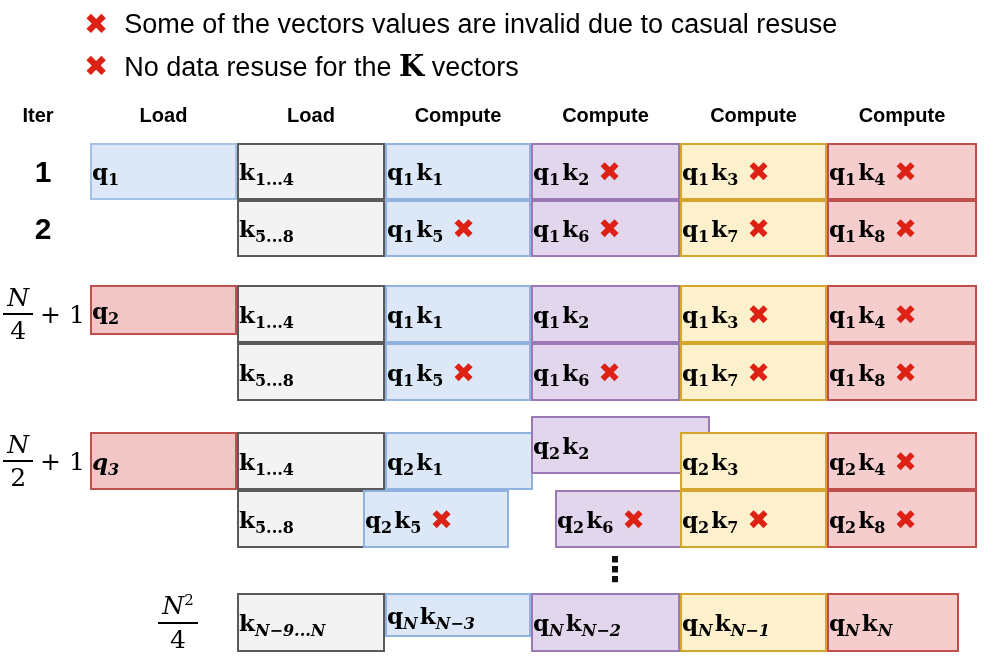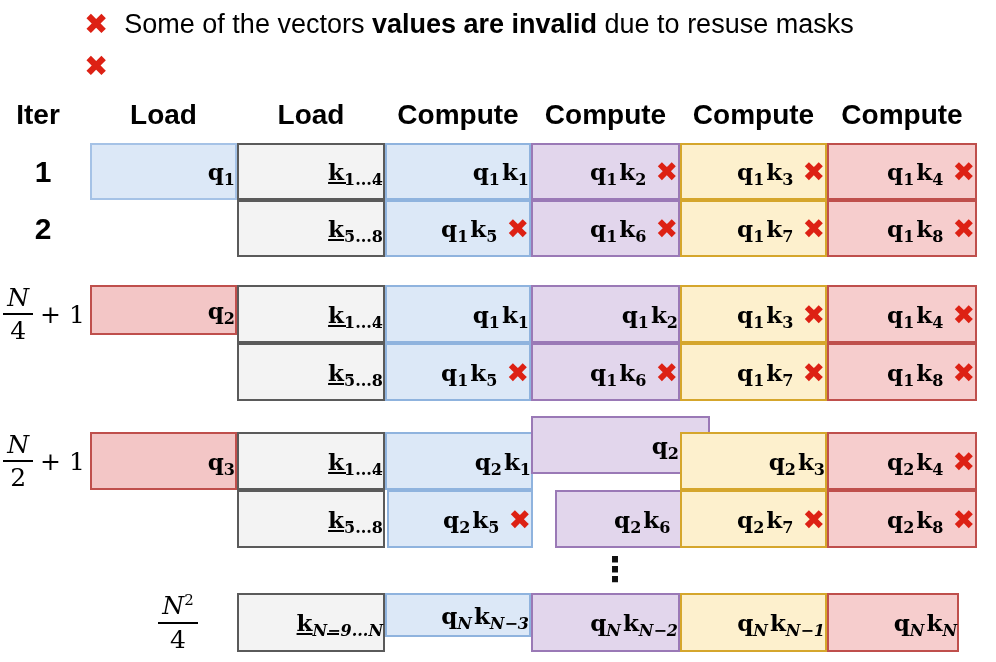--- a/index.html
+++ b/index.html
@@ -4,33 +4,33 @@
 <style>
   html,body{margin:0;padding:0;background:#ffffff;}
   .canvas{position:relative;width:996px;height:662px;background:#fff;overflow:hidden;
           font-family:"Liberation Sans",sans-serif;color:#000;}
 
   
   .note-line{position:absolute;left:84px;height:36px;display:flex;align-items:center;}
   .note-icon{font-family:"DejaVu Sans",sans-serif;font-size:29px;font-weight:700;
              color:var(--x_mark,#dd2114);margin-right:16px;line-height:1;}
   .note-text{font-size:27px;white-space:pre;line-height:1;}
-  .seg-bold{font-weight:700;}
+  .seg-bold{font-weight:400;}
   .seg-math-bold{font-family:"DejaVu Serif",serif;font-weight:700;font-size:29px;}
 
   
   .hdr{position:absolute;top:96px;height:38px;line-height:38px;text-align:center;
-       font-weight:700;font-size:28px;}
+       font-weight:700;font-size:20px;}
 
   
   .cell{position:absolute;box-sizing:border-box;border:2px solid #8b5cf6;
-        display:flex;align-items:center;justify-content:flex-end;}
+        display:flex;align-items:center;justify-content:flex-start;}
   .c-blue  {background:var(--blue-fill,#dce8f7);  border-color:var(--blue-border,#8fb3de);}
   .c-blue_q{background:var(--blue_q-fill,#dce8f7);border-color:var(--blue_q-border,#a5c2e6);}
-  .c-gray  {background:var(--gray-fill,#f3f3f3);  border-color:var(--gray-border,#5a5a5a);text-decoration:underline;}
+  .c-gray  {background:var(--gray-fill,#f3f3f3);  border-color:var(--gray-border,#5a5a5a);}
   .c-purple{background:var(--purple-fill,#e2d6ec);border-color:var(--purple-border,#9a79b6);}
   .c-yellow{background:var(--yellow-fill,#fdf0cd);border-color:var(--yellow-border,#d5a62c);}
   .c-red   {background:var(--red-fill,#f6cdcd);   border-color:var(--red-border,#bf4f4c);}
   .c-red_q {background:var(--red_q-fill,#f3c6c6); border-color:var(--red_q-border,#bf4f4c);}
 
   .mlabel{font-family:"DejaVu Serif",serif;font-weight:700;font-size:23px;line-height:1;
           white-space:nowrap;}
   .mseg{display:inline;}
   .mseg + .mseg{margin-left:2px;}
   .msub{font-size:16px;font-weight:700;vertical-align:-5px;line-height:0;}
@@ -52,24 +52,25 @@
   .dots{position:absolute;font-family:"DejaVu Sans",sans-serif;font-size:34px;font-weight:700;
         line-height:1;text-align:center;color:#111;}
 </style>
 </head>
 <body>
 
 <div class="canvas">
 
   <div class="note-line" style="top:6px;">
     <span class="note-icon">✖</span>
-    <span class="note-text"><span>Some of the vectors </span><span class="seg-bold">values are invalid</span><span> due to resuse masks</span></span>
+    <span class="note-text"><span>Some of the vectors </span><span class="seg-bold">values are invalid</span><span> due to casual resuse</span></span>
   </div>
   <div class="note-line" style="top:48px;">
     <span class="note-icon">✖</span>
+    <span class="note-text"><span class="seg-bold">No data resuse</span><span> for the </span><span class="seg-math-bold">K</span><span> vectors</span></span>
   </div>
 
   <span class="hdr" style="left:2px;width:72px;">Iter</span>
   <span class="hdr" style="left:90px;width:147px;">Load</span>
   <span class="hdr" style="left:237px;width:148px;">Load</span>
   <span class="hdr" style="left:385px;width:146px;">Compute</span>
   <span class="hdr" style="left:531px;width:149px;">Compute</span>
   <span class="hdr" style="left:680px;width:147px;">Compute</span>
   <span class="hdr" style="left:827px;width:150px;">Compute</span>
 
@@ -174,21 +175,21 @@
       <div class="iter-box" style="left: 0px; top: 432px; width: 88px; height: 58px;">
         <span class="frac-wrap">
           <span class="frac">
             <span class="fnum"><i>N</i></span>
             <span class="fbar"></span>
             <span class="fden">2</span>
           </span>
           <span class="fsuffix">+ 1</span>
         </span>
       </div>
-      <div class="cell c-red_q" style="left: 90px; top: 432px; width: 147px; height: 58px;">
+      <div class="cell c-red_q" style="left: 90px; top: 432px; width: 147px; height: 58px; font-style: italic;">
         <span class="mlabel"><span class="mseg"><span class="mbase">q</span><sub class="msub">3</sub></span></span>
       </div>
       <div class="cell c-gray" style="left: 237px; top: 432px; width: 148px; height: 58px;">
         <span class="mlabel"><span class="mseg"><span class="mbase">k</span><sub class="msub">1...4</sub></span></span>
       </div>
       <div class="cell c-blue" style="left: 385px; top: 432px; width: 148px; height: 58px;">
         <span class="mlabel"><span class="mseg"><span class="mbase">q</span><sub class="msub">2</sub></span><span class="mseg"><span class="mbase">k</span><sub class="msub">1</sub></span></span>
       </div>
       <div class="cell c-purple" style="left: 531px; top: 416px; width: 179px; height: 58px;">
         <span class="mlabel"><span class="mseg"><span class="mbase">q</span><sub class="msub">2</sub></span><span class="mseg"><span class="mbase">k</span><sub class="msub">2</sub></span></span>
@@ -196,21 +197,21 @@
       <div class="cell c-yellow" style="left: 680px; top: 432px; width: 147px; height: 58px;">
         <span class="mlabel"><span class="mseg"><span class="mbase">q</span><sub class="msub">2</sub></span><span class="mseg"><span class="mbase">k</span><sub class="msub">3</sub></span></span>
       </div>
       <div class="cell c-red" style="left: 827px; top: 432px; width: 150px; height: 58px;">
         <span class="mlabel"><span class="mseg"><span class="mbase">q</span><sub class="msub">2</sub></span><span class="mseg"><span class="mbase">k</span><sub class="msub">4</sub></span></span>
         <span class="xm">✖</span>
       </div>
       <div class="cell c-gray" style="left: 237px; top: 490px; width: 148px; height: 58px;">
         <span class="mlabel"><span class="mseg"><span class="mbase">k</span><sub class="msub">5...8</sub></span></span>
       </div>
-      <div class="cell c-blue" style="left: 387px; top: 490px; width: 146px; height: 58px; padding-left: 20px;">
+      <div class="cell c-blue" style="left: 363px; top: 490px; width: 146px; height: 58px;">
         <span class="mlabel"><span class="mseg"><span class="mbase">q</span><sub class="msub">2</sub></span><span class="mseg"><span class="mbase">k</span><sub class="msub">5</sub></span></span>
         <span class="xm">✖</span>
       </div>
       <div class="cell c-purple" style="left: 555px; top: 490px; width: 149px; height: 58px;">
         <span class="mlabel"><span class="mseg"><span class="mbase">q</span><sub class="msub">2</sub></span><span class="mseg"><span class="mbase">k</span><sub class="msub">6</sub></span></span>
         <span class="xm">✖</span>
       </div>
       <div class="cell c-yellow" style="left: 680px; top: 490px; width: 147px; height: 58px;">
         <span class="mlabel"><span class="mseg"><span class="mbase">q</span><sub class="msub">2</sub></span><span class="mseg"><span class="mbase">k</span><sub class="msub">7</sub></span></span>
         <span class="xm">✖</span>

